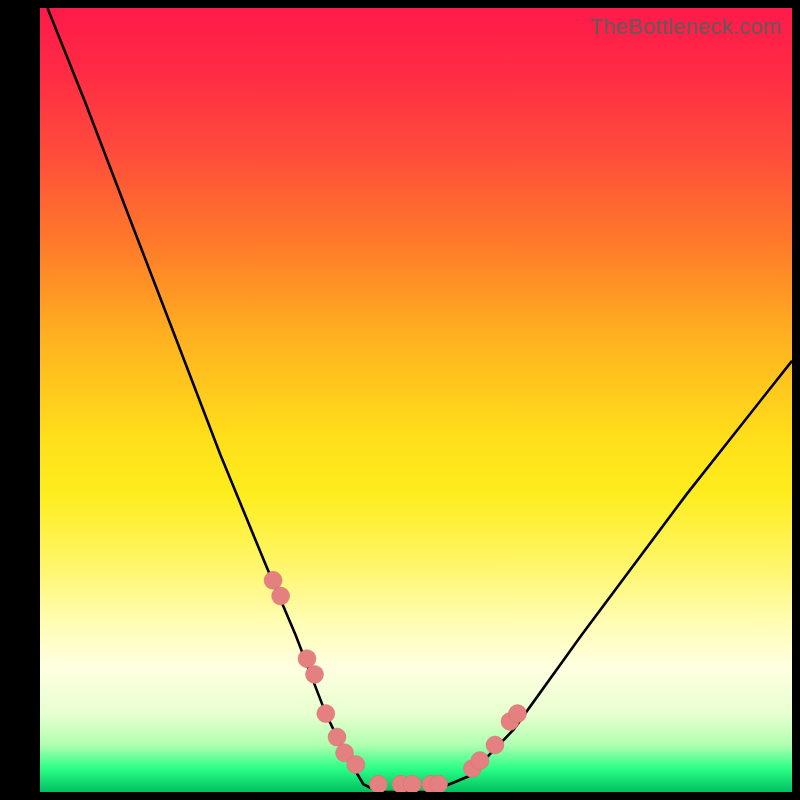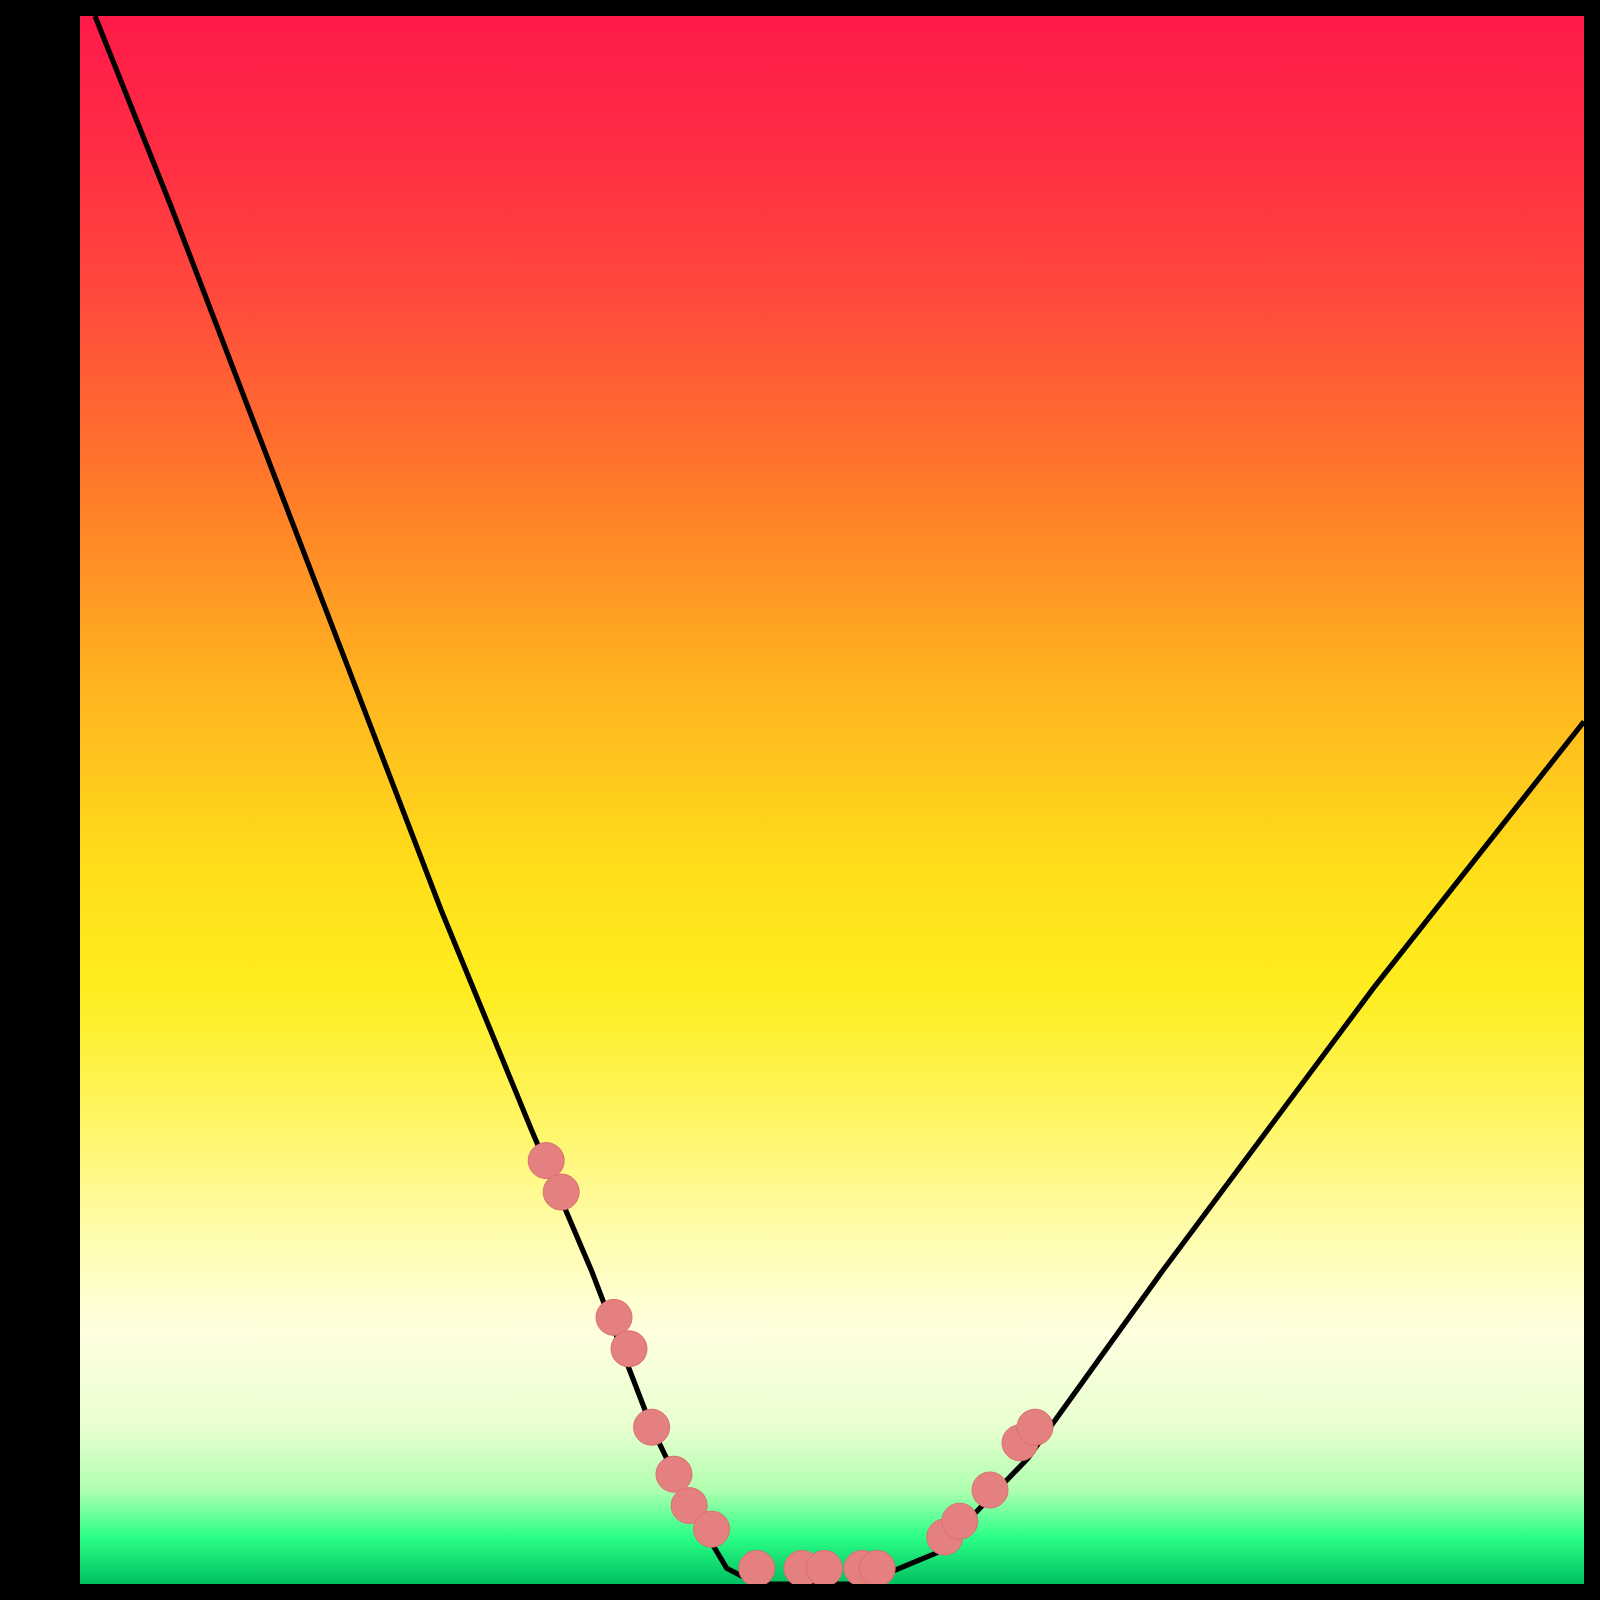--- a/index.html
+++ b/index.html
@@ -69,20 +69,21 @@
     fill: #e58080;
     stroke: #d96f6f;
     stroke-width: 0.5;
   }
 </style>
 </head>
 <body>
 
 <div class="wrap">
   <div class="plot">
+    <div class="watermark">TheBottleneck.com</div>
     <svg class="curve" viewBox="0 0 752 784" preserveAspectRatio="none">
       <path class="bottleneck" d="M7.5 0.0 L45.1 94.1 L90.2 211.7 L135.4 329.3 L180.5 446.9 L225.6 556.6 L255.7 627.2 L270.7 666.4 L285.8 705.6 L304.6 744.8 L323.4 776.2 L338.4 784.0 L353.4 784.0 L391.0 784.0 L428.6 768.3 L473.8 721.3 L541.4 627.2 L646.7 486.1 L752.0 352.8 "></path>
       <g>
           <circle class="pt" cx="233.1" cy="572.3" r="9"></circle>
           <circle class="pt" cx="240.6" cy="588.0" r="9"></circle>
           <circle class="pt" cx="267.0" cy="650.7" r="9"></circle>
           <circle class="pt" cx="274.5" cy="666.4" r="9"></circle>
           <circle class="pt" cx="285.8" cy="705.6" r="9"></circle>
           <circle class="pt" cx="297.0" cy="729.1" r="9"></circle>
           <circle class="pt" cx="304.6" cy="744.8" r="9"></circle>

